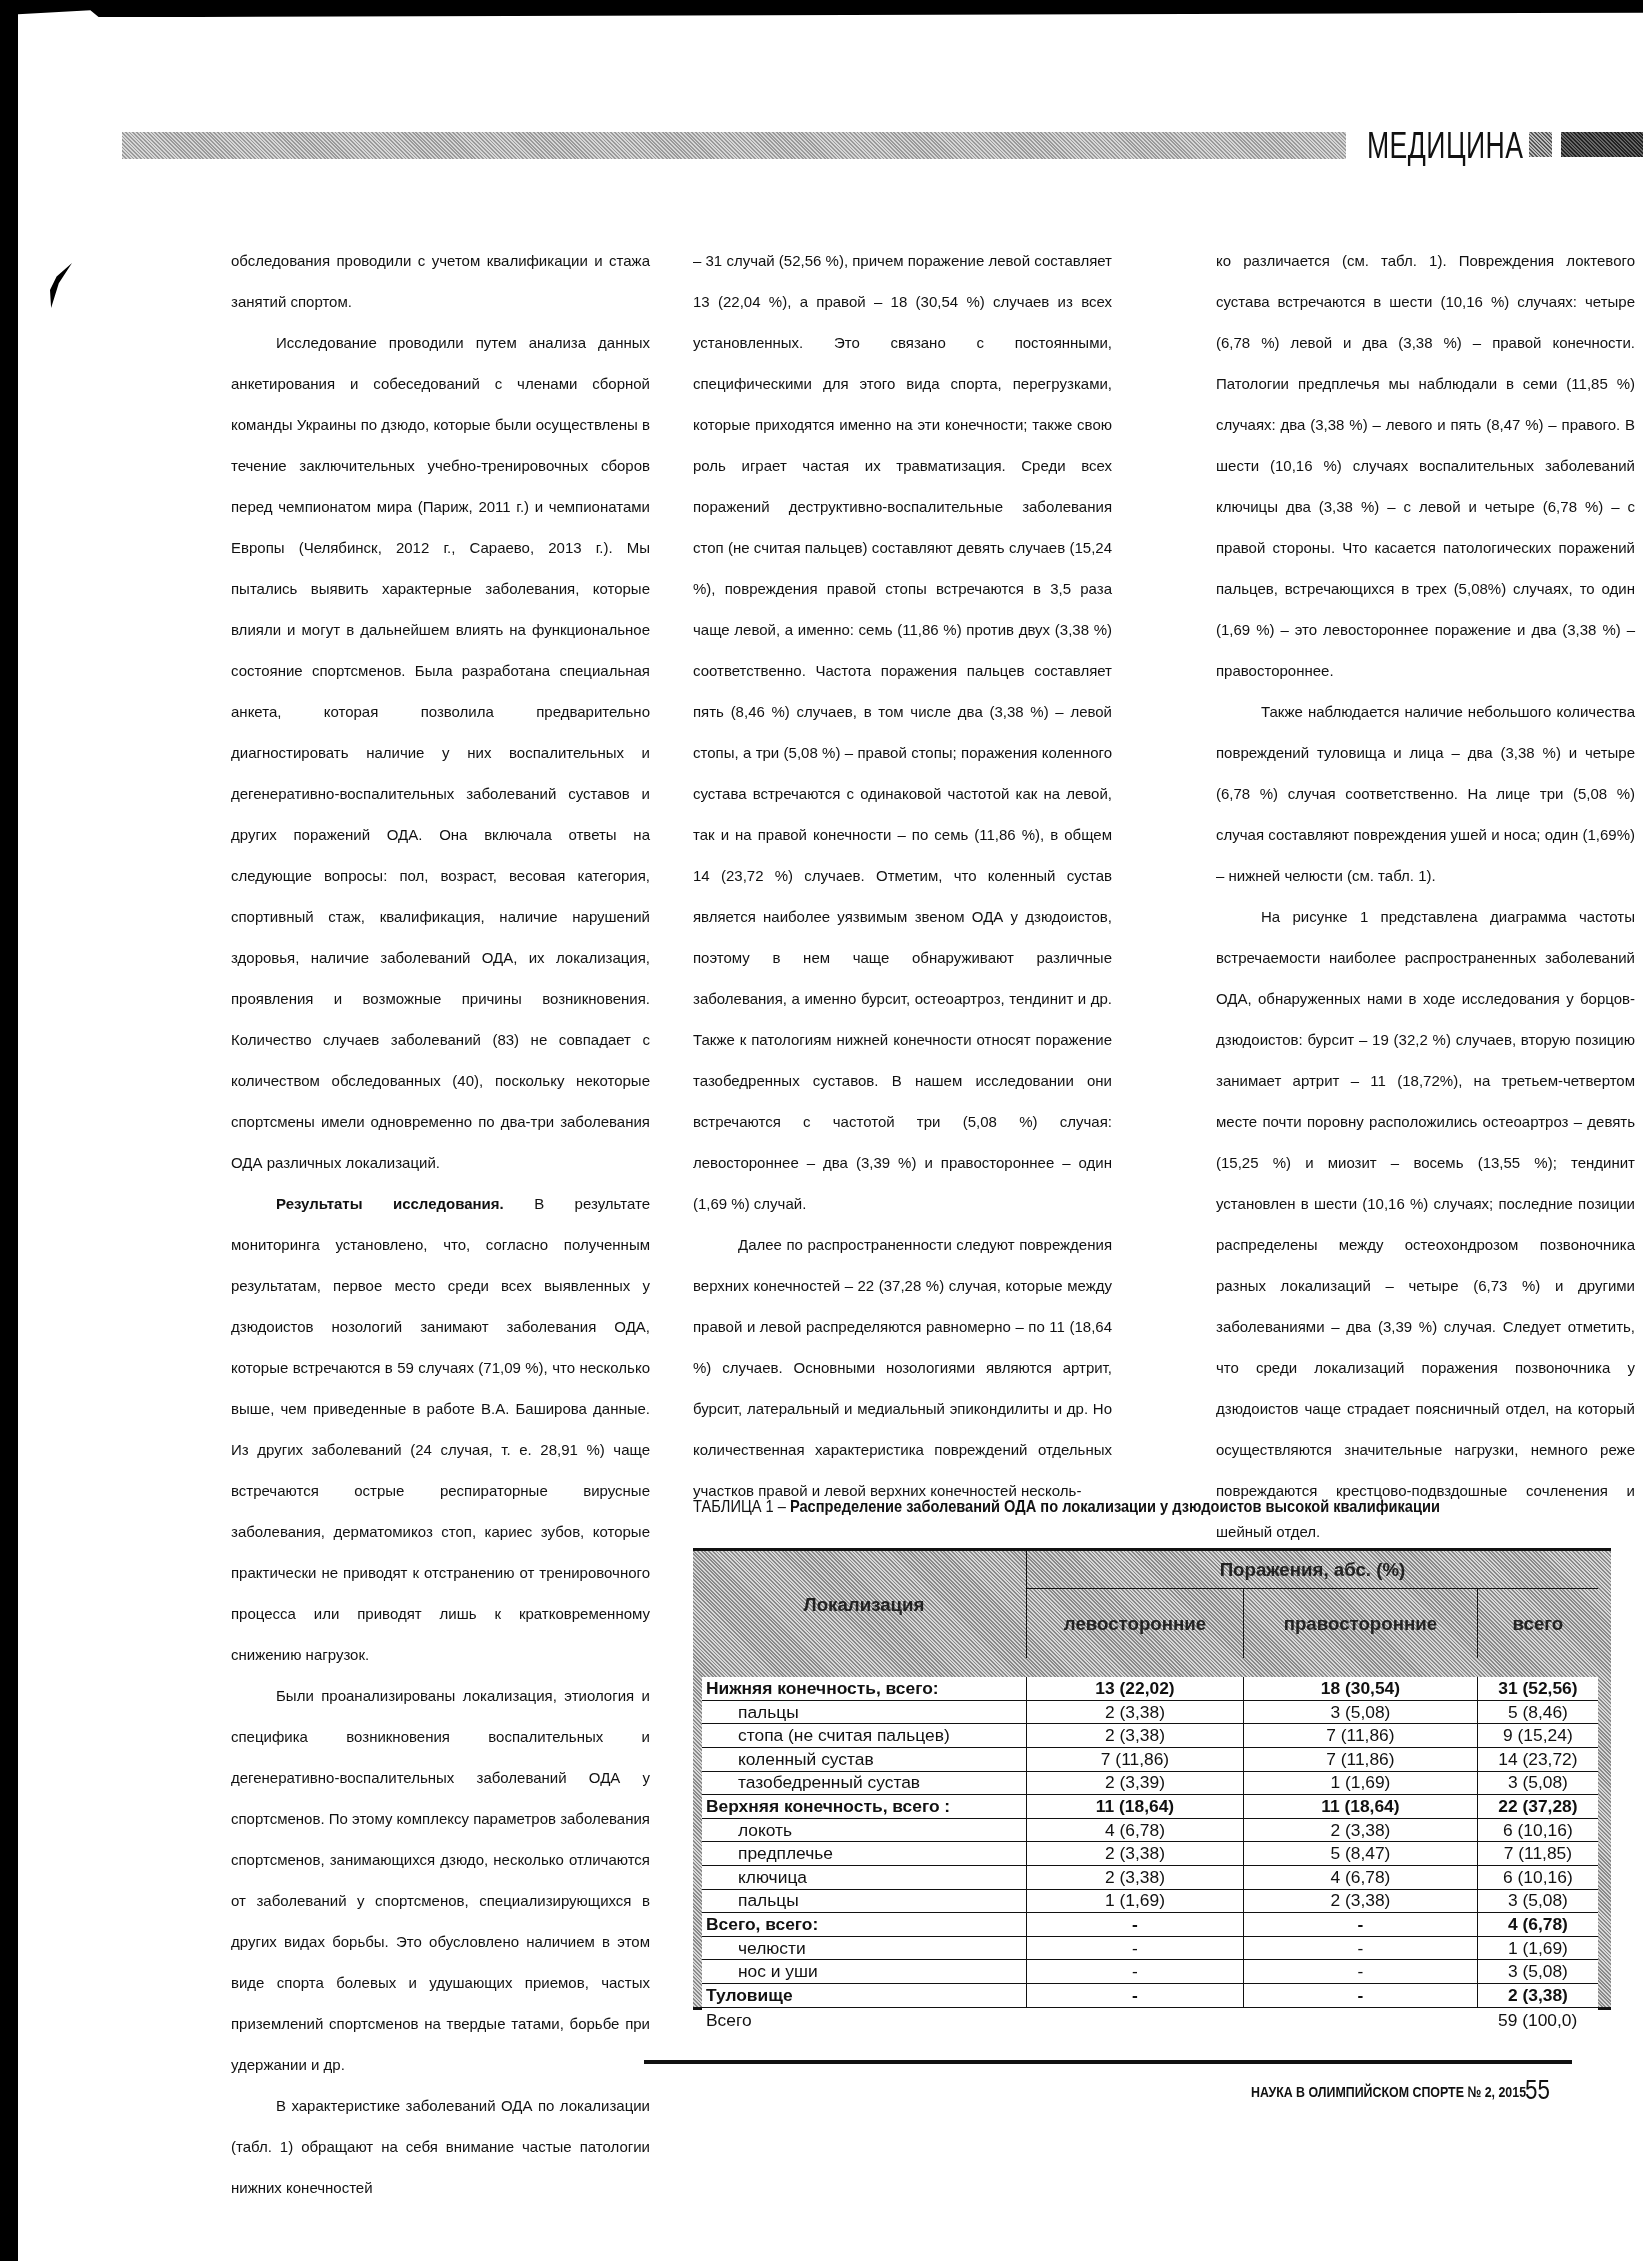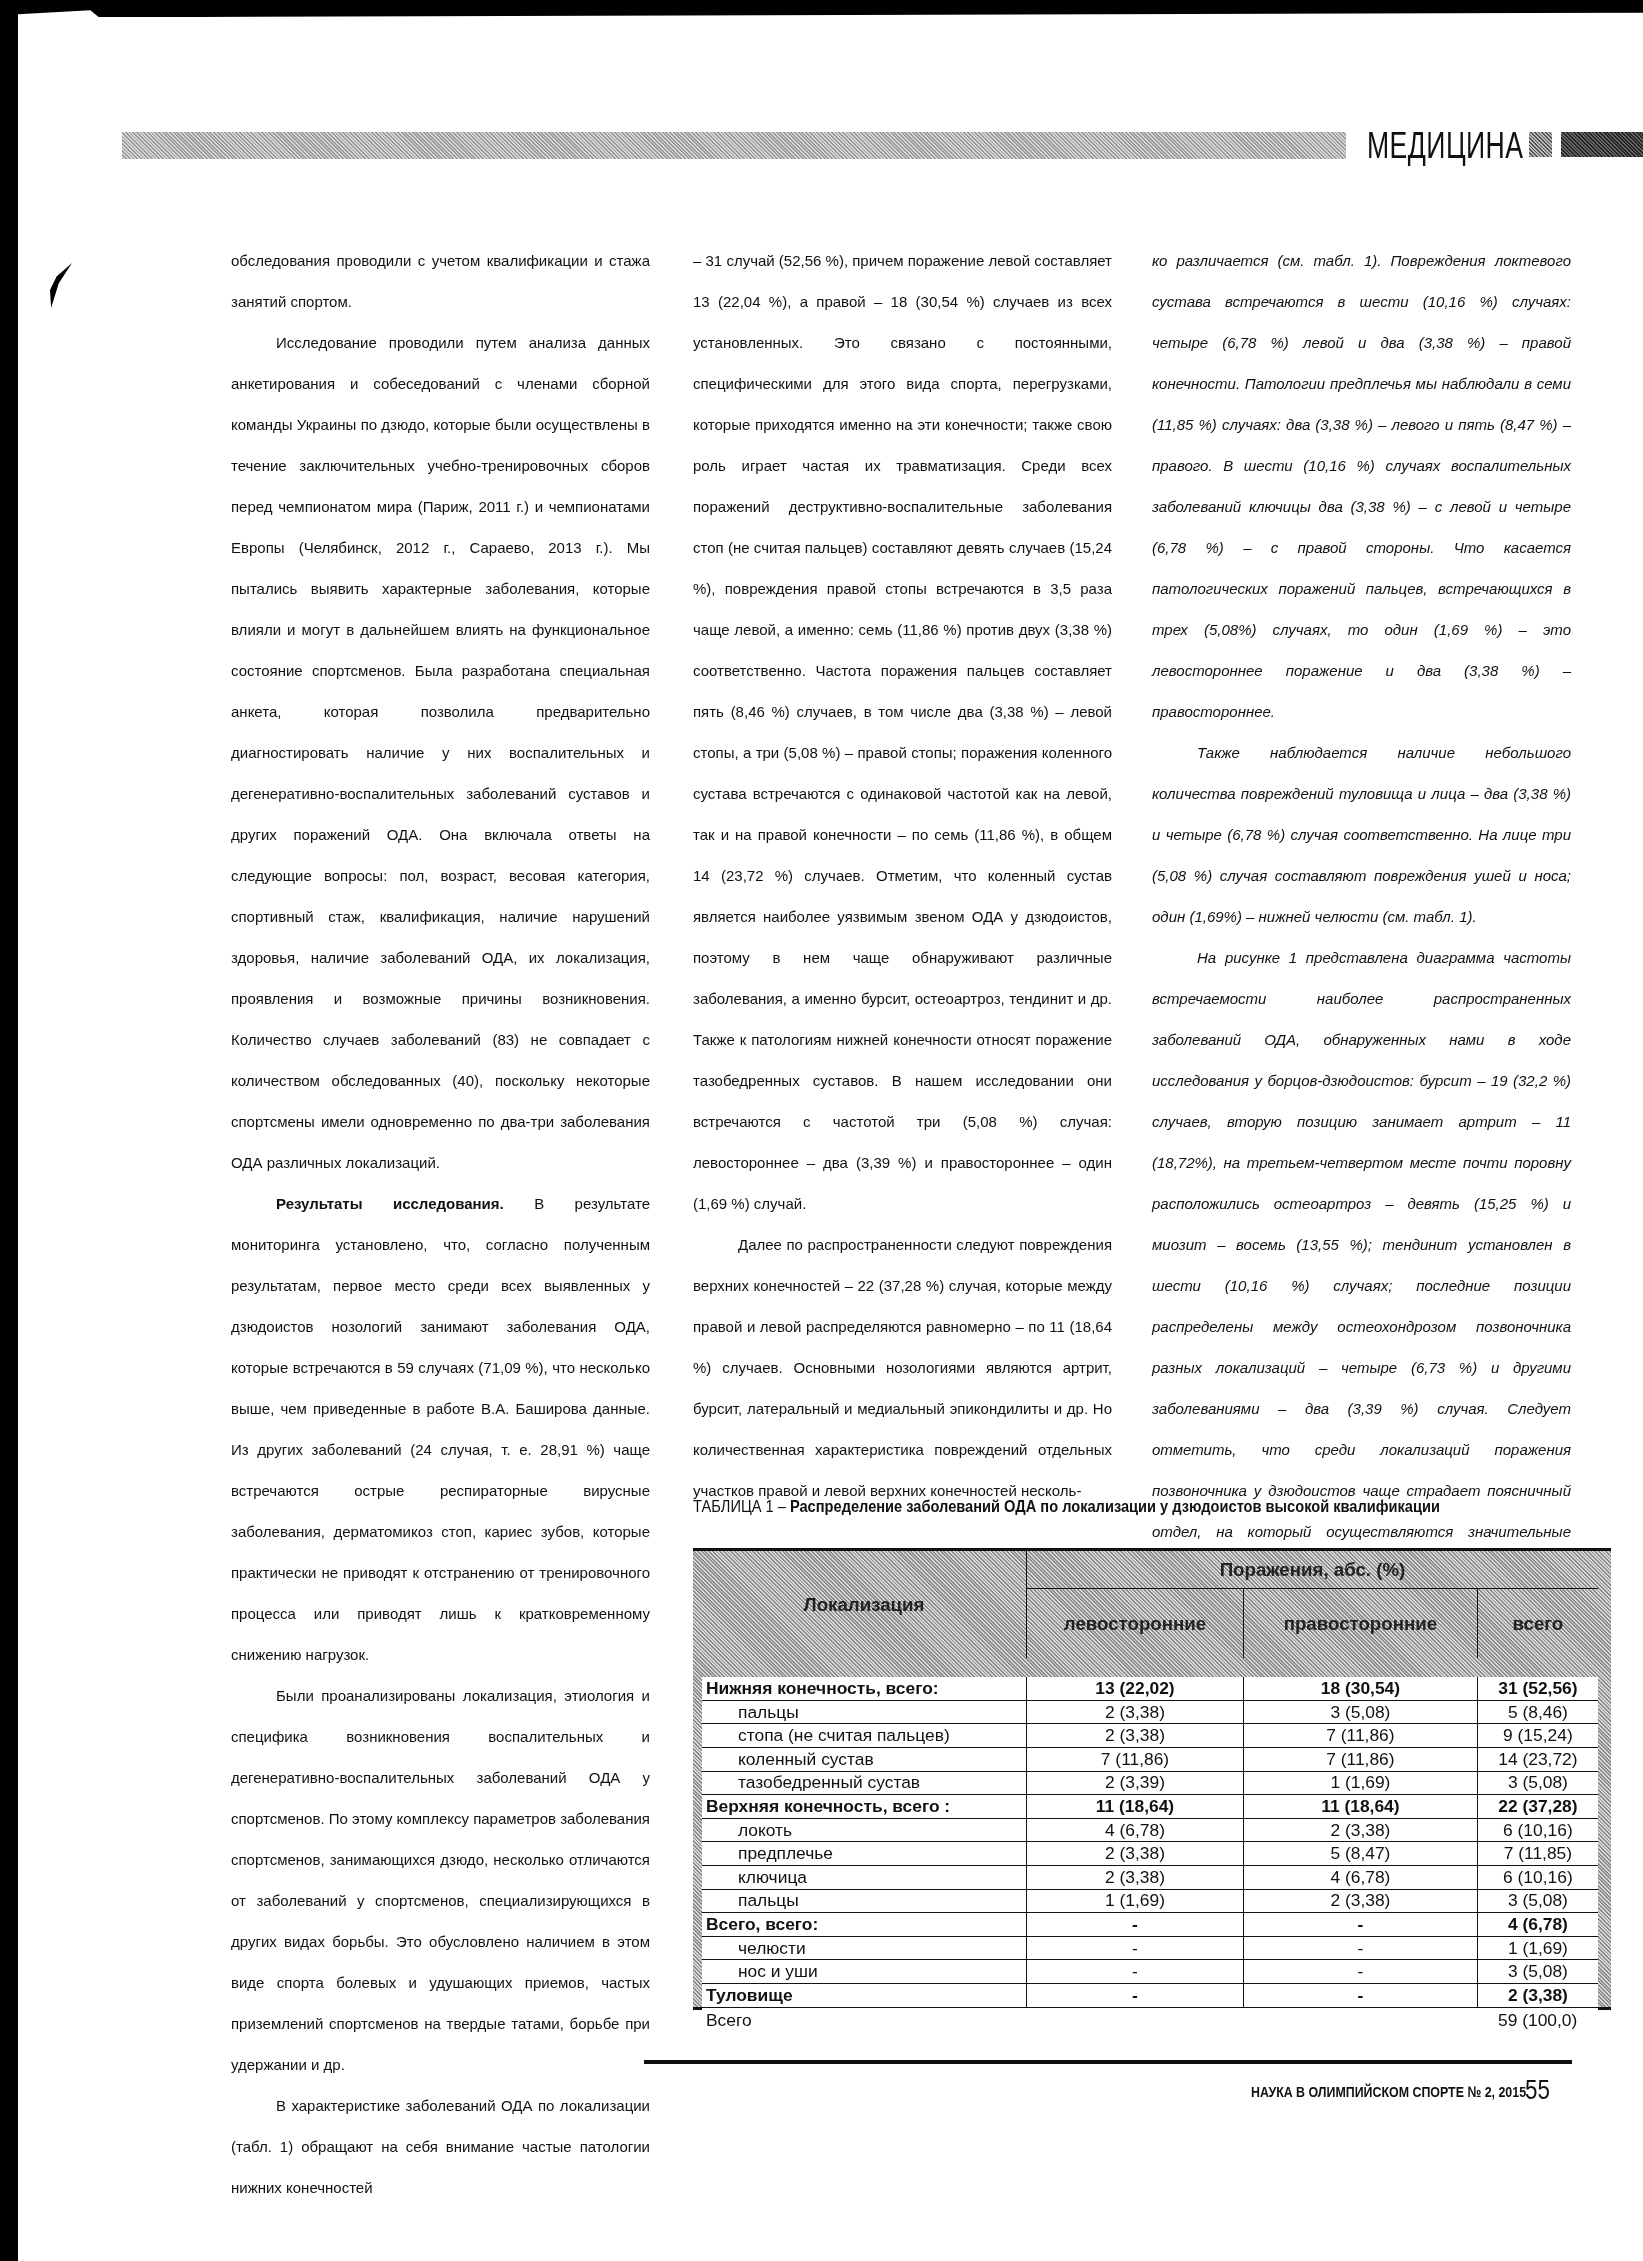--- a/index.html
+++ b/index.html
@@ -45,21 +45,21 @@
   
   .col {
     position: absolute; top: 240px;
     font-size: 15px; line-height: 41px; text-align: justify;
     transform-origin: left top;
   }
   .col p { margin: 0; text-indent: 0; }
   .col p.ind { text-indent: 45px; }
   .col1 { left: 231px; width: 419px; }
   .col2 { left: 693px; width: 419px; }
-  .col3 { left: 1152px; width: 419px; font-style: italic; }
+  .col3 { left: 1216px; width: 419px; }
   .col b { font-weight: bold; }
 
   
   .tbl-caption {
     position: absolute; left: 693px; top: 1494px; width: 922px;
     font-size: 17px; line-height: 26px; font-weight: bold;
     transform: scaleX(0.86); transform-origin: left top;
   }
   .tbl-caption .lbl { font-weight: normal; }
   .tbl-wrap {

